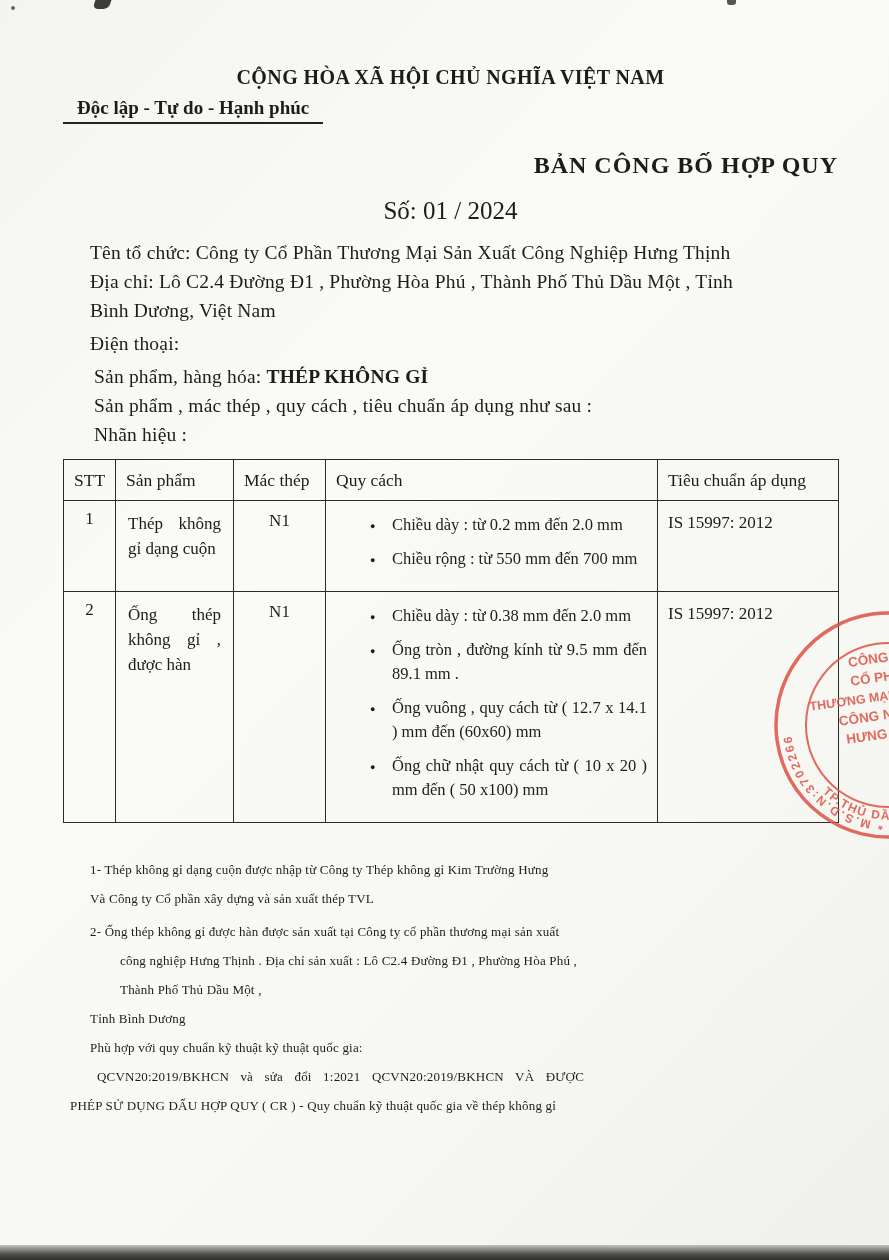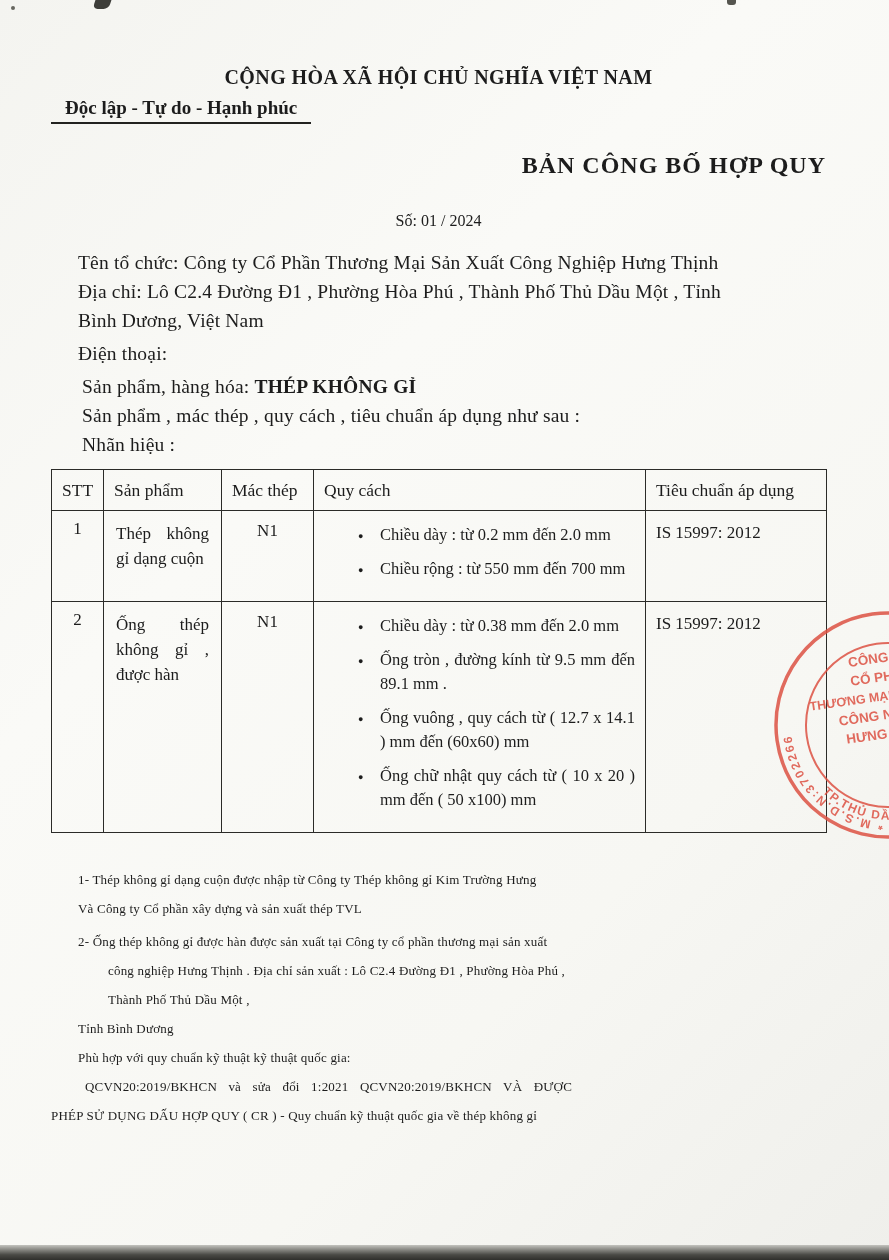--- a/index.html
+++ b/index.html
@@ -5,28 +5,28 @@
   html,body { margin:0; padding:0; background:#888; }
   .page {
     position:relative;
     width:889px; height:1260px;
     margin:0 auto;
     background:linear-gradient(135deg,#f4f4f0 0%,#fafaf7 35%,#f7f7f3 70%,#efefeb 100%);
     overflow:hidden;
     font-family:"Liberation Serif","DejaVu Serif",serif;
     color:#1c1c1c;
   }
-  .content { position:absolute; top:64px; left:51px; width:775px; }
+  .content { position:absolute; top:64px; left:63px; width:775px; }
 
   .nat-header { text-align:center; font-weight:bold; font-size:20px; letter-spacing:0.4px; line-height:26px; }
   .motto-wrap { text-align:left; margin-top:6px; }
   .motto { display:inline-block; font-weight:bold; font-size:19px; line-height:24px;
            border-bottom:2px solid #22221f; padding:0 14px 2px 14px; }
   .doc-title { text-align:right; font-weight:bold; font-size:24px; letter-spacing:1px; margin-top:26px; line-height:30px; }
-  .doc-number { text-align:center; font-size:16px; margin-top:28px; line-height:26px; }
+  .doc-number { text-align:center; font-size:25px; margin-top:18px; line-height:26px; }
 
   .info { margin-top:14px; font-size:19.5px; letter-spacing:0.2px; }
   .info p { margin:0 0 0 27px; line-height:29px; white-space:nowrap; }
   .info p.indent-sm { margin-left:31px; }
   .info p.gap-top { margin-top:4px; }
   .bold { font-weight:bold; }
 
   table.spec-table { border-collapse:collapse; table-layout:fixed; width:775px; margin-top:10px;
                      font-size:17px; }
   .spec-table th, .spec-table td { border:1px solid #2b2b28; vertical-align:top;
@@ -41,21 +41,21 @@
                      margin-bottom:10px; text-align:justify; font-size:16.5px; }
   .spec-table td.c-qc li::before { content:"●"; position:absolute; left:0; top:1px;
                      font-size:9px; line-height:24px; color:#1c1c1c; }
   .spec-table td.c-tc { padding-top:10px; line-height:24px; }
 
   .notes { margin-top:32px; font-size:13px; letter-spacing:0.2px; }
   .note-line { line-height:29px; margin-left:27px; white-space:nowrap; }
   .note-line.ind { margin-left:57px; }
   .note-line.gap-top { margin-top:4px; }
   .reg-line1 { line-height:29px; margin-left:34px; white-space:nowrap; word-spacing:8px; }
-  .reg-line2 { line-height:29px; margin-left:0; white-space:nowrap; }
+  .reg-line2 { line-height:29px; margin-left:7px; white-space:nowrap; }
 
   .stamp { position:absolute; left:763px; top:600px; opacity:0.85; }
   .stamp .ring { fill:none; stroke:var(--stamp-color,#dd5244); }
   .stamp text { fill:var(--stamp-color,#dd5244); font-family:"Liberation Sans","DejaVu Sans",sans-serif; font-weight:bold; }
 
   .scan-bottom { position:absolute; left:0; right:0; bottom:0; height:15px;
     background:linear-gradient(to bottom,#c3c3be 0%,#8a8a85 30%,#4a4a46 65%,#2f2f2c 100%); }
   .speck { position:absolute; background:#3d3d39; }
   .speck-1 { top:0; left:94px; width:16px; height:9px; border-radius:0 0 5px 5px; transform:skewX(-18deg); }
   .speck-2 { top:0; left:727px; width:9px; height:5px; border-radius:0 0 3px 3px; background:#55554f; }

